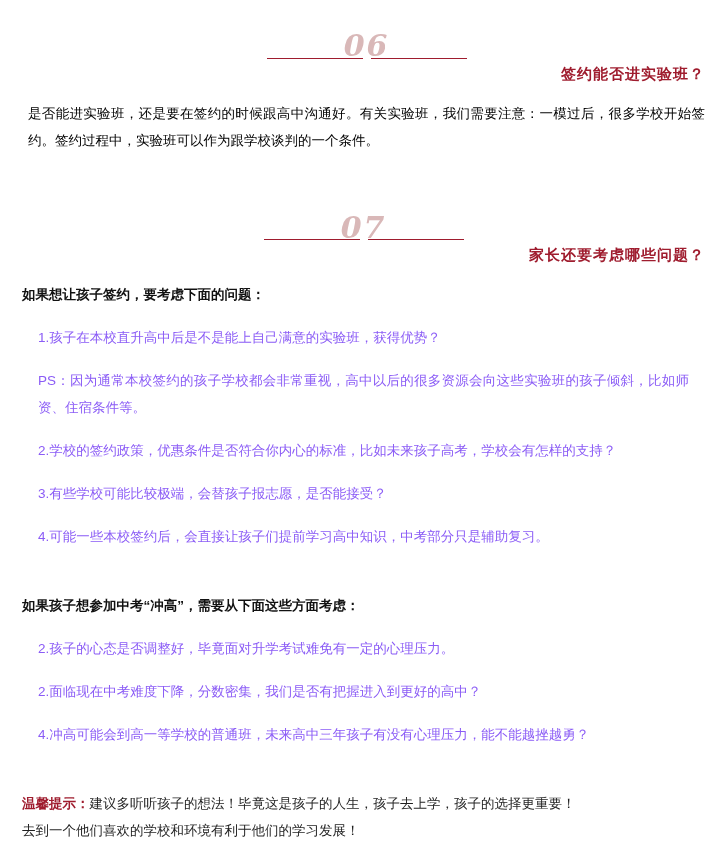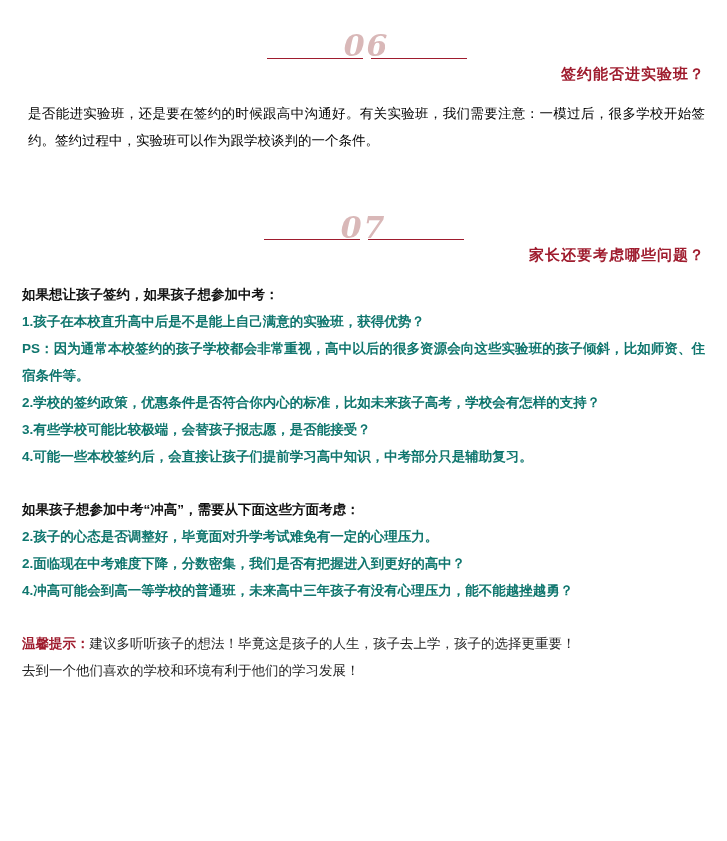--- a/index.html
+++ b/index.html
@@ -71,24 +71,23 @@
   .bold-lead {
     font-weight: bold;
     font-size: 13.5px;
     line-height: 2.0;
     color: #111111;
     margin: 0;
   }
   .list-line {
     font-size: 13.5px;
     line-height: 2.0;
-    color: #0f766e;
-    margin: 0;
+    color: #8b5cf6;
+    margin: 16px;
     text-align: justify;
-    font-weight: bold;
   }
   .spacer-md { height: 16px; }
   .spacer-lg { height: 26px; }
 
   .tip-line {
     font-size: 13.5px;
     line-height: 2.0;
     margin: 0;
     color: #1f1f1f;
   }
@@ -124,21 +123,21 @@
       <div class="section-number">07</div>
       <div class="rule-wrap">
         <span class="rule"></span>
         <span class="rule"></span>
       </div>
       <div class="section-title">家长还要考虑哪些问题？</div>
     </div>
 
     <div class="spacer-md"></div>
 
-    <p class="bold-lead">如果想让孩子签约，如果孩子想参加中考：</p>
+    <p class="bold-lead">如果想让孩子签约，要考虑下面的问题：</p>
     <p class="list-line">1.孩子在本校直升高中后是不是能上自己满意的实验班，获得优势？</p>
     <p class="list-line">PS：因为通常本校签约的孩子学校都会非常重视，高中以后的很多资源会向这些实验班的孩子倾斜，比如师资、住宿条件等。</p>
     <p class="list-line">2.学校的签约政策，优惠条件是否符合你内心的标准，比如未来孩子高考，学校会有怎样的支持？</p>
     <p class="list-line">3.有些学校可能比较极端，会替孩子报志愿，是否能接受？</p>
     <p class="list-line">4.可能一些本校签约后，会直接让孩子们提前学习高中知识，中考部分只是辅助复习。</p>
 
     <div class="spacer-lg"></div>
 
     <p class="bold-lead">如果孩子想参加中考“冲高”，需要从下面这些方面考虑：</p>
     <p class="list-line">2.孩子的心态是否调整好，毕竟面对升学考试难免有一定的心理压力。</p>

